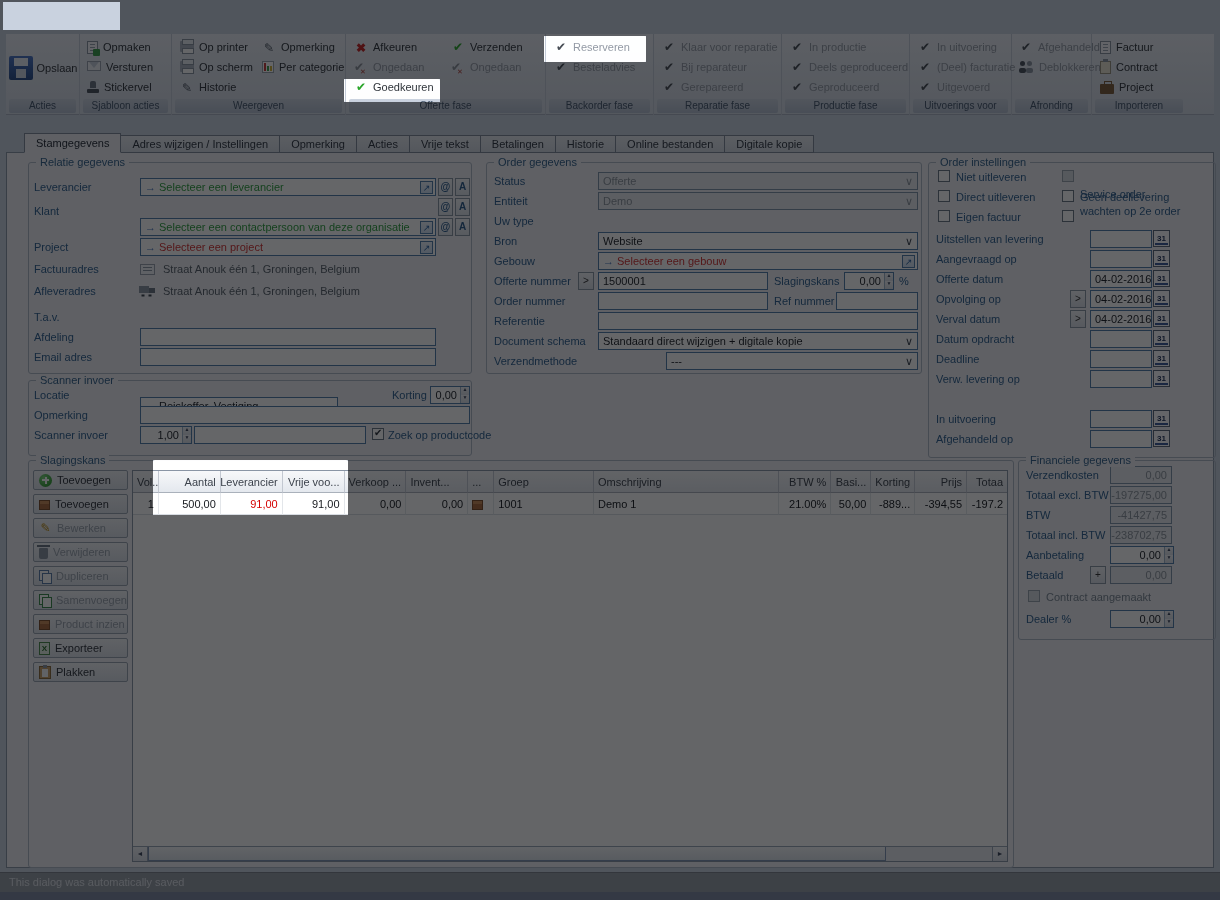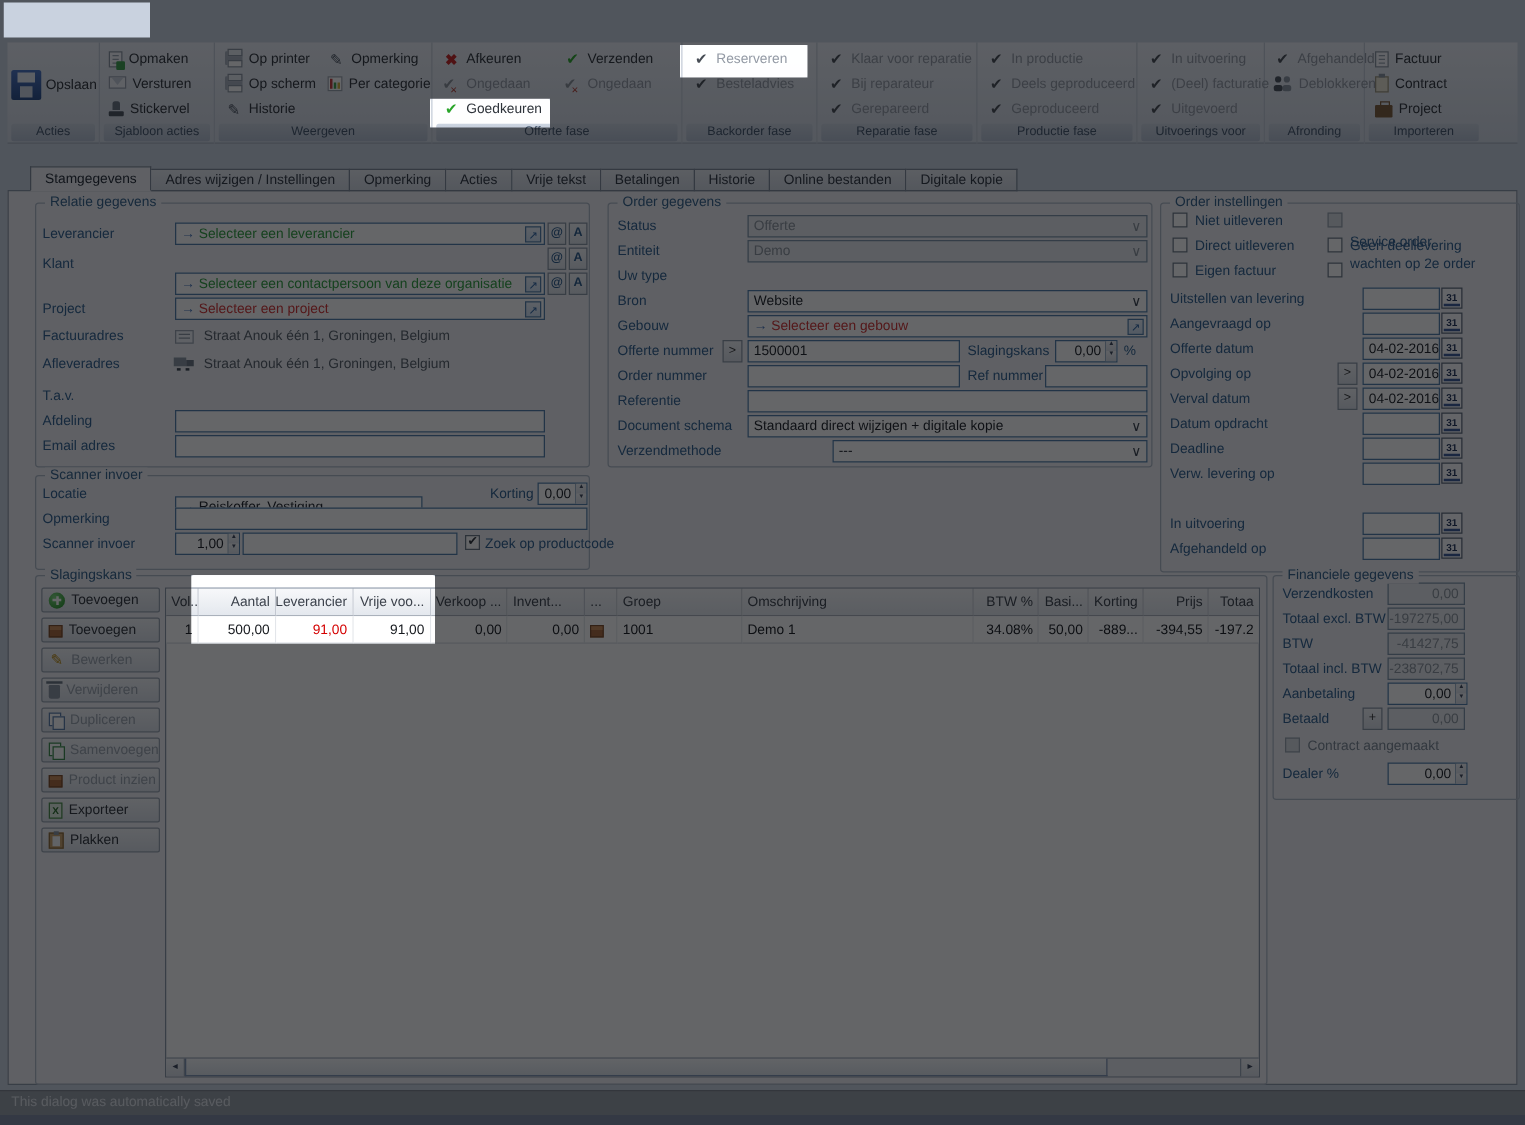--- a/index.html
+++ b/index.html
@@ -651,21 +651,21 @@
       <div class="td" style="width:26px">
           <span class="ic ic-box"></span>
         </div>
       <div class="td" style="width:100px">
           <span>1001</span>
         </div>
       <div class="td" style="width:186px">
           <span>Demo 1</span>
         </div>
       <div class="td ar" style="width:52px">
-          <span>34.08%</span>
+          <span>21.00%</span>
         </div>
       <div class="td ar" style="width:40px">
           <span>50,00</span>
         </div>
       <div class="td ar" style="width:44px">
           <span>-889...</span>
         </div>
       <div class="td ar" style="width:52px">
           <span>-394,55</span>
         </div>

